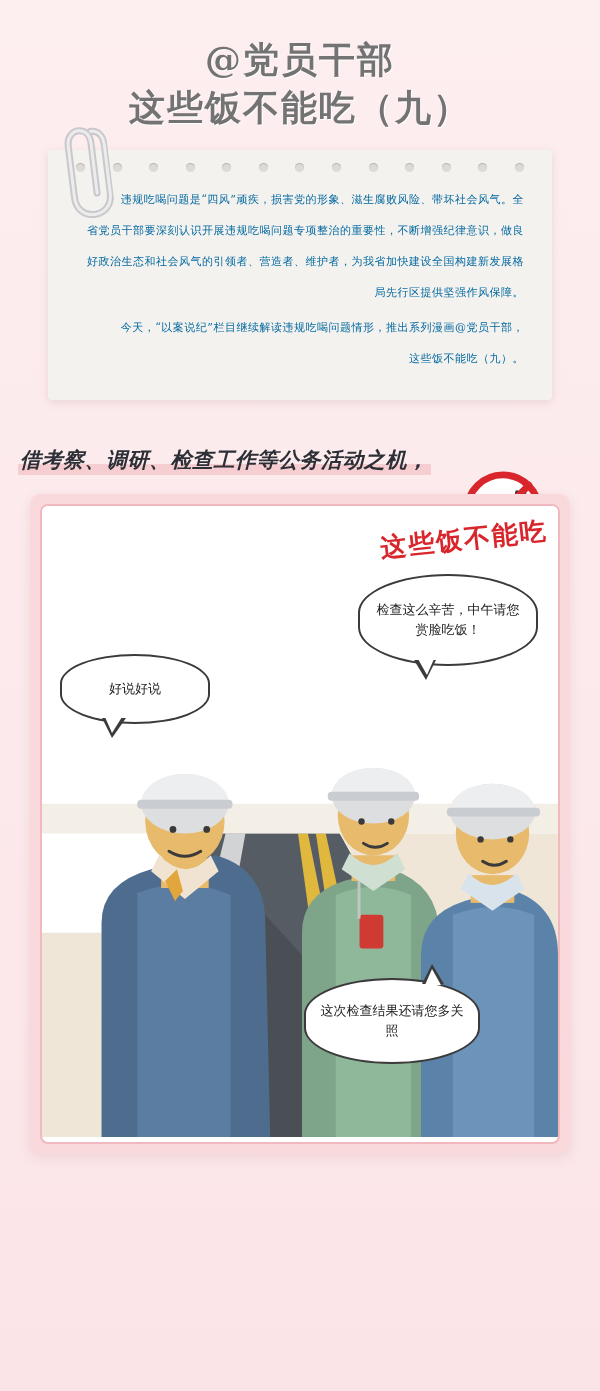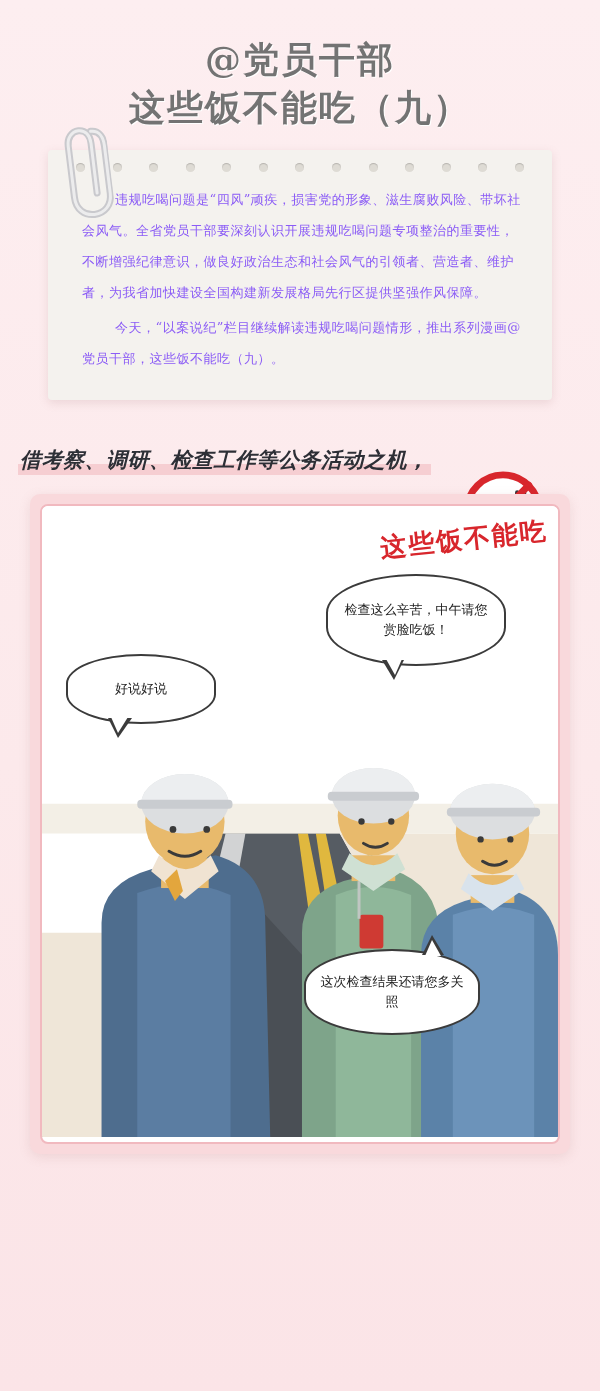--- a/index.html
+++ b/index.html
@@ -50,25 +50,26 @@
     justify-content: space-between;
   }
   .memo-holes span {
     width: 9px; height: 9px;
     border-radius: 50%;
     background: #dedbd4;
     box-shadow: inset 0 1px 1px rgba(0,0,0,0.18);
   }
   .memo p {
     font-family: "DejaVu Serif", "Liberation Serif", serif;
-    font-size: 13px;
+    font-size: 11px;
     line-height: 31px;
-    color: #8b5cf6;
+    color: #0369a1;
     text-indent: 33px;
     letter-spacing: 0.5px;
+    text-align: right;
   }
   .memo p + p { margin-top: 4px; }
 
   
   .clip {
     position: absolute;
     left: 16px; top: -36px;
     width: 46px; height: 108px;
     z-index: 4;
     transform: rotate(-7deg);
@@ -152,49 +153,49 @@
     display: flex;
     align-items: center;
     justify-content: center;
     padding: 10px 14px;
     z-index: 6;
   }
   .bubble .tail {
     position: absolute;
     width: 0; height: 0;
   }
-  .b1 { left: 24px; top: 148px; width: 150px; height: 70px; }
+  .b1 { left: 18px; top: 148px; width: 150px; height: 70px; }
   .b1 .tail {
     bottom: -16px; left: 40px;
     border-left: 10px solid transparent;
     border-right: 14px solid transparent;
     border-top: 20px solid #3b3b3b;
   }
   .b1 .tail::after {
     content: ""; position: absolute;
     top: -21px; left: -7px;
     border-left: 7px solid transparent;
     border-right: 10px solid transparent;
     border-top: 16px solid #fff;
   }
-  .b2 { left: 284px; top: 68px; width: 180px; height: 92px; }
+  .b2 { left: 316px; top: 68px; width: 180px; height: 92px; }
   .b2 .tail {
     bottom: -16px; left: 54px;
     border-left: 12px solid transparent;
     border-right: 10px solid transparent;
     border-top: 20px solid #3b3b3b;
   }
   .b2 .tail::after {
     content: ""; position: absolute;
     top: -21px; left: -8px;
     border-left: 9px solid transparent;
     border-right: 7px solid transparent;
     border-top: 16px solid #fff;
   }
-  .b3 { left: 262px; top: 443px; width: 176px; height: 86px; justify-content: center; }
+  .b3 { left: 262px; top: 472px; width: 176px; height: 86px; justify-content: center; }
   .b3 .tail {
     top: -16px; right: 34px;
     border-left: 10px solid transparent;
     border-right: 12px solid transparent;
     border-bottom: 20px solid #3b3b3b;
   }
   .b3 .tail::after {
     content: ""; position: absolute;
     top: 5px; left: -7px;
     border-left: 7px solid transparent;

